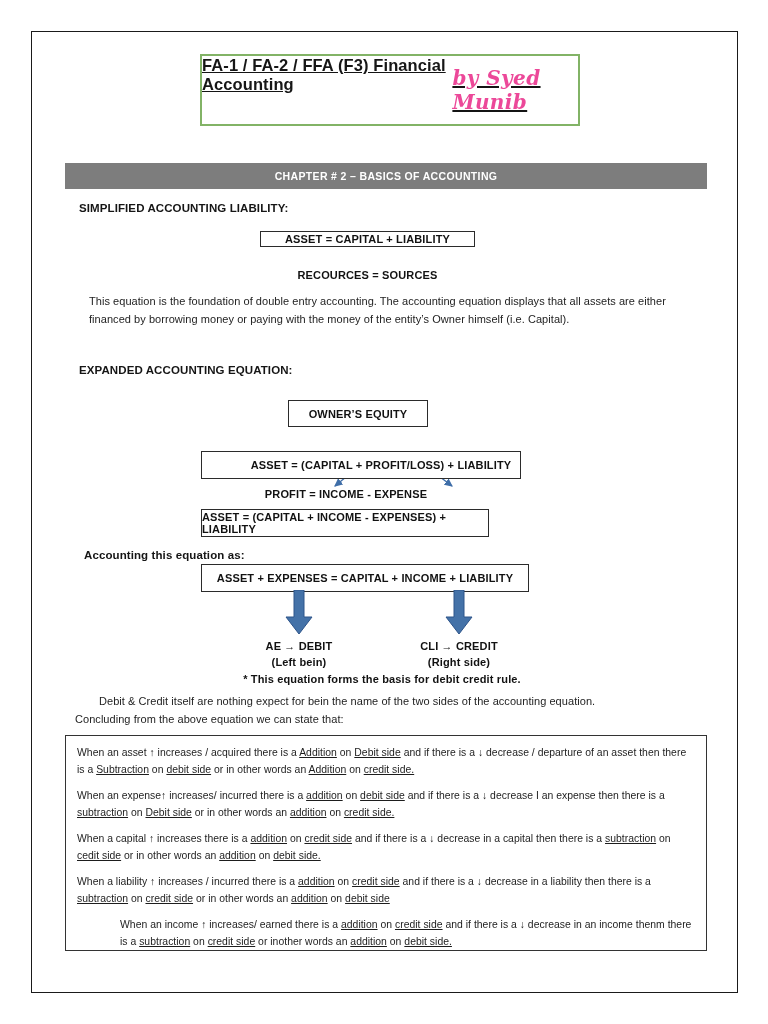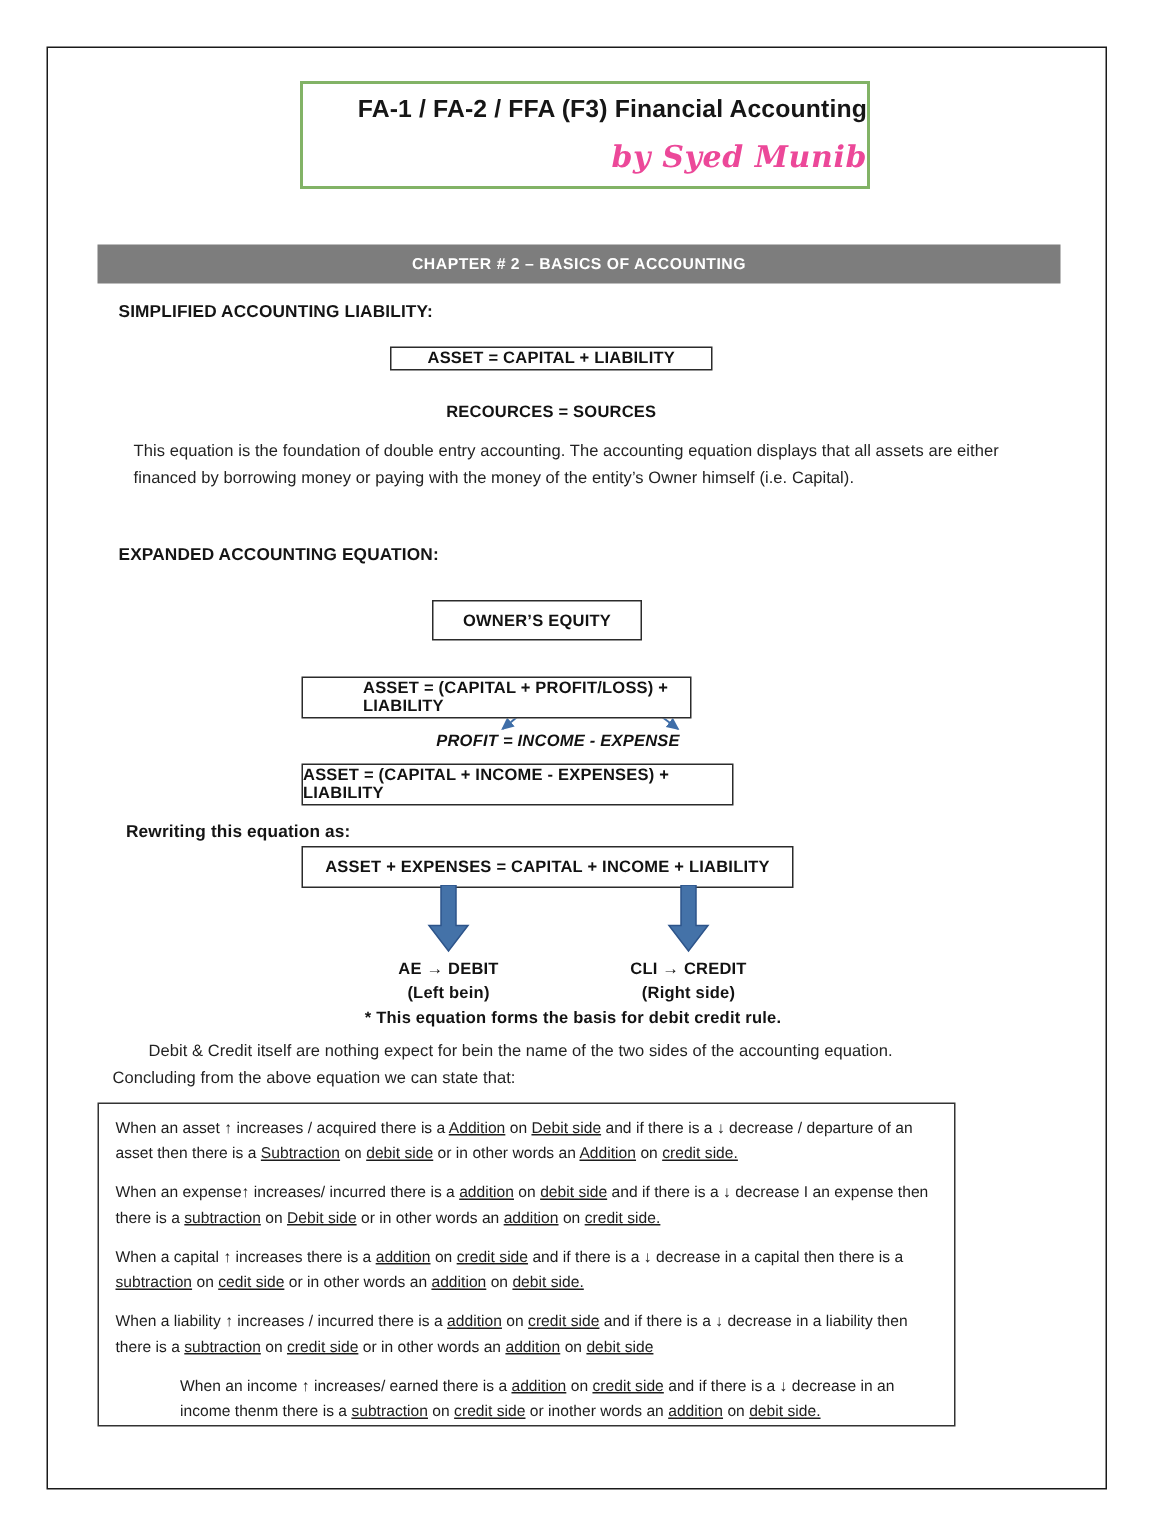--- a/index.html
+++ b/index.html
@@ -34,24 +34,25 @@
   
   .title-box {
     position: absolute;
     left: 168px;
     top: 22px;
     width: 380px;
     height: 72px;
     border: 2px solid #82b366;
     box-sizing: border-box;
     display: flex;
-    flex-direction: column;
-    align-items: flex-end;
+    flex-direction: row;
+    align-items: flex-start;
     justify-content: center;
     background: #fff;
+    text-decoration: underline;
   }
   .title-main {
     font-size: 16.5px;
     font-weight: bold;
     letter-spacing: 0.1px;
     color: #161616;
     line-height: 1.15;
   }
   .title-sub {
     font-family: "DejaVu Serif", serif;
@@ -132,21 +133,21 @@
     position: absolute;
     width: 30px;
     height: 46px;
   }
 
   
   .rules-box {
     position: absolute;
     left: 33px;
     top: 703px;
-    width: 572px;
+    width: 642px;
     height: 216px;
     border: 1.2px solid #333;
     box-sizing: border-box;
     padding: 9px 11px 6px 11px;
     background: #fff;
   }
   .rule-p {
     font-size: 10.4px;
     line-height: 1.63;
     color: #1d1d1d;
@@ -184,27 +185,27 @@
     <svg class="thin-arrows" viewBox="0 0 190 40" xmlns="http://www.w3.org/2000/svg">
       <defs>
         <marker id="ah" markerWidth="7" markerHeight="7" refX="5.6" refY="3" orient="auto">
           <path d="M0,0 L6.5,3 L0,6 z" fill="#3f6ea8"></path>
         </marker>
       </defs>
       <line x1="67" y1="0" x2="33" y2="28" stroke="#3f6ea8" stroke-width="1.3" marker-end="url(#ah)"></line>
       <line x1="113" y1="0" x2="150" y2="28" stroke="#3f6ea8" stroke-width="1.3" marker-end="url(#ah)"></line>
     </svg>
 
-    <div class="eq-box" style="left:169px; top:419px; width:260px; height:28px;padding-left:40px;">ASSET = (CAPITAL + PROFIT/LOSS) + LIABILITY</div>
-
-    <div class="plain-center" style="left:180px; top:456px; width:320px;font-style:italic;">PROFIT = INCOME - EXPENSE</div>
+    <div class="eq-box" style="left:169px; top:419px; width:320px; height:28px;padding-left:40px;">ASSET = (CAPITAL + PROFIT/LOSS) + LIABILITY</div>
+
+    <div class="plain-center" style="left:154px; top:456px; width:320px;">PROFIT = INCOME - EXPENSE</div>
 
     <div class="eq-box" style="left:169px; top:477px; width:288px; height:28px;">ASSET = (CAPITAL + INCOME - EXPENSES) + LIABILITY</div>
 
-    <div class="sec-head" style="left:52px; top:517px;">Rewriting this equation as:</div>
+    <div class="sec-head" style="left:52px; top:517px;">Accounting this equation as:</div>
 
     <div class="eq-box" style="left:169px; top:532px; width:328px; height:28px;">ASSET + EXPENSES = CAPITAL + INCOME + LIABILITY</div>
 
     <svg class="block-arrow" style="left:252px; top:558px;" viewBox="0 0 30 46" xmlns="http://www.w3.org/2000/svg">
       <path d="M10,0 L20,0 L20,27 L28,27 L15,44 L2,27 L10,27 Z" fill="#4472a8" stroke="#2d548a" stroke-width="1"></path>
     </svg>
     <svg class="block-arrow" style="left:412px; top:558px;" viewBox="0 0 30 46" xmlns="http://www.w3.org/2000/svg">
       <path d="M10,0 L20,0 L20,27 L28,27 L15,44 L2,27 L10,27 Z" fill="#4472a8" stroke="#2d548a" stroke-width="1"></path>
     </svg>
 

